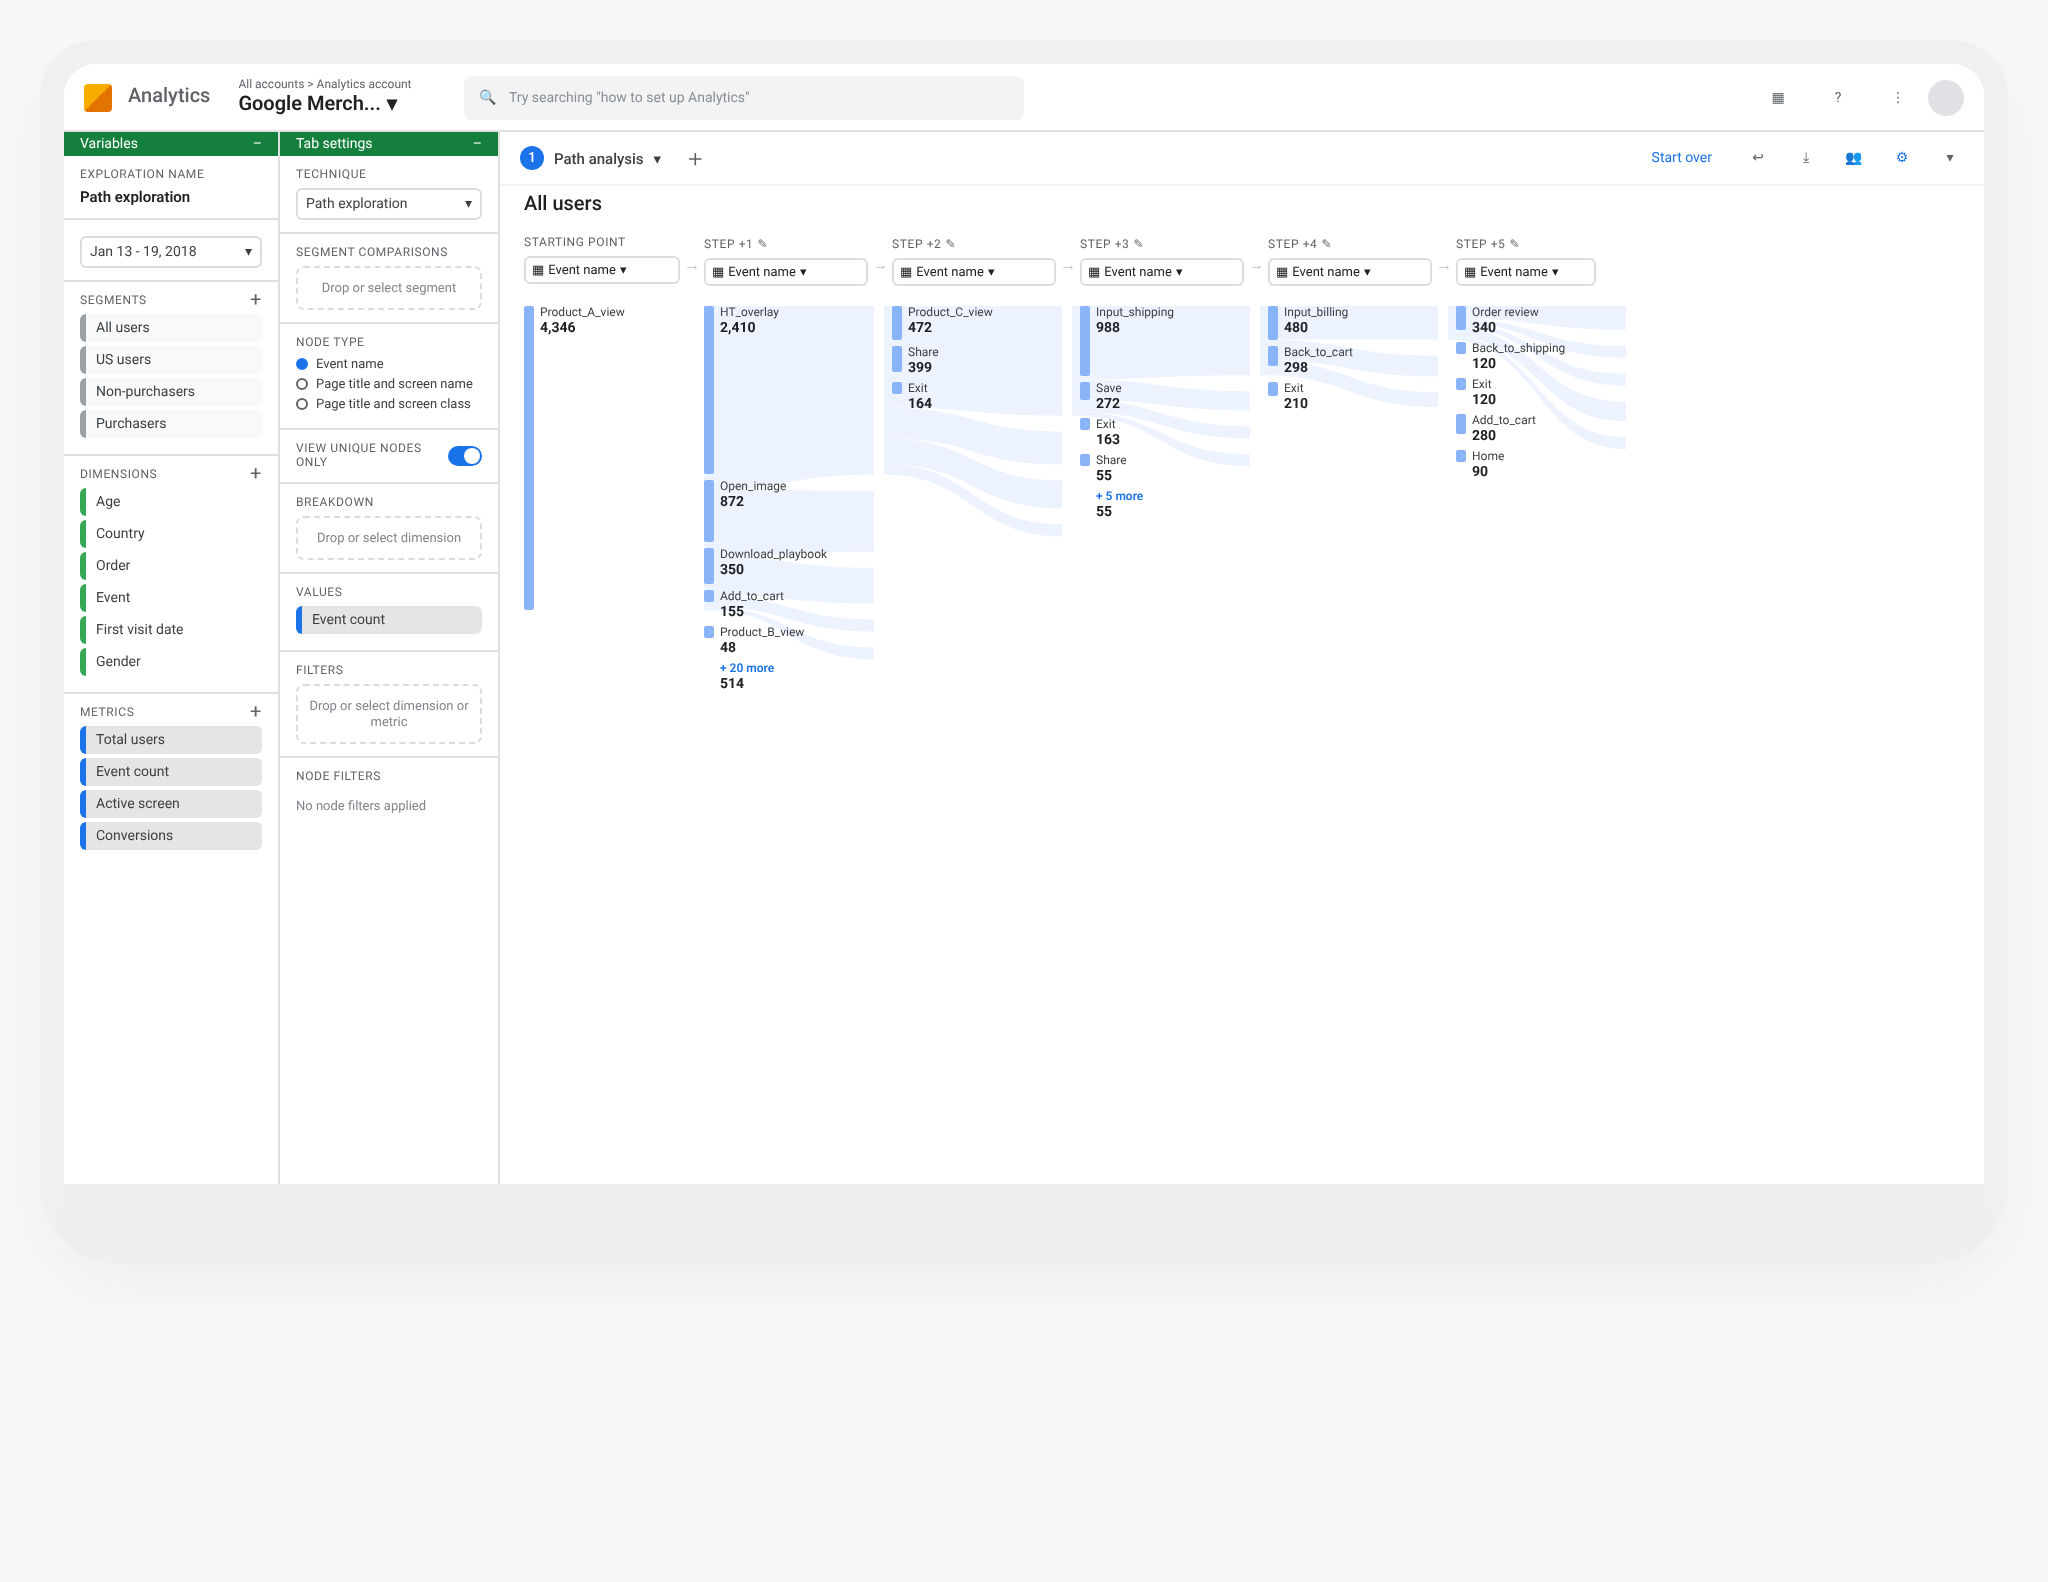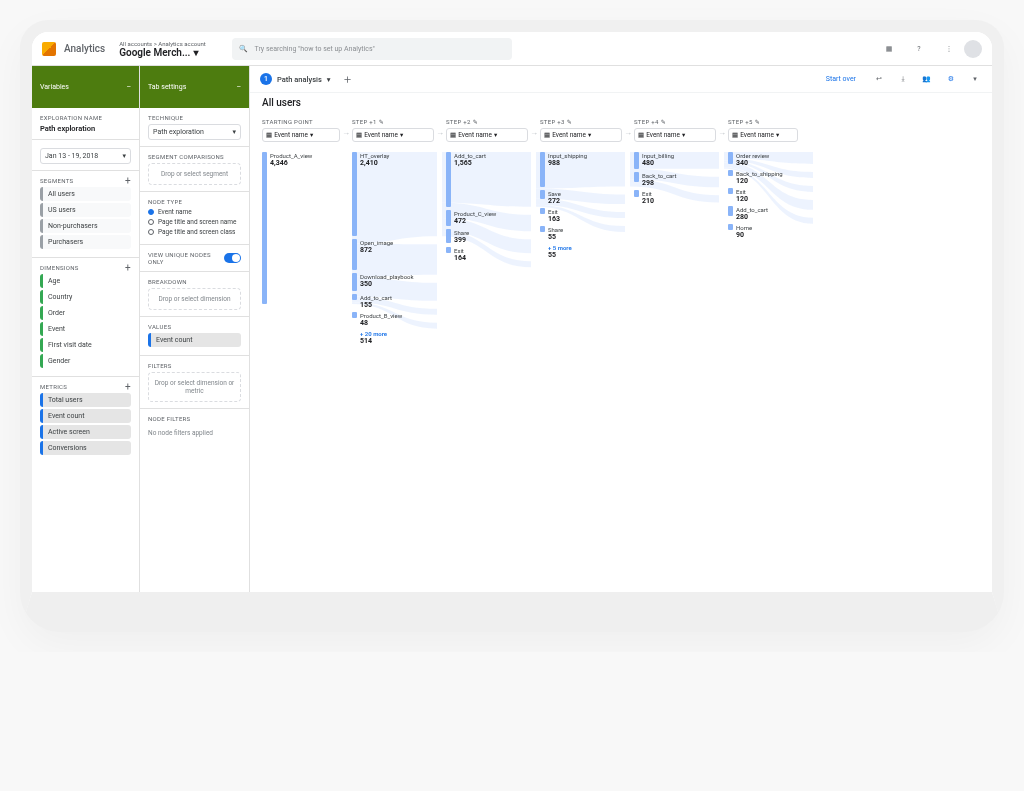--- a/index.html
+++ b/index.html
@@ -14,21 +14,21 @@
   .account-sel { font-size:10px; font-weight:600; display:flex; align-items:center; gap:3px;}
   .search { flex:0 0 280px; margin-left:18px; height:22px; background:#f1f3f4; border-radius:4px; display:flex; align-items:center; padding:0 8px; gap:6px; color:#5f6368; font-size:7px;}
   .topbar .spacer { flex:1;}
   .top-icon { width:14px; height:14px; display:flex; align-items:center; justify-content:center; color:#5f6368; margin-left:8px; cursor:pointer;}
   .avatar { width:18px; height:18px; border-radius:50%; background:#dfe1e5;}
   
   .body { flex:1; display:flex; overflow:hidden;}
   .panel { border-right:1px solid #e0e0e0; display:flex; flex-direction:column; background:#fff;}
   .vars { width:108px;}
   .tabset { width:110px;}
-  .panel-header { background:#4d7c0f; color:#fff; font-size:7px; padding:17px 8px; display:flex; align-items:center; justify-content:space-between;}
+  .panel-header { background:#15803d; color:#fff; font-size:7px; padding:2px 8px; display:flex; align-items:center; justify-content:space-between;}
   .sect { padding:6px 8px; border-bottom:1px solid #e0e0e0;}
   .sect-label { font-size:6px; color:#5f6368; text-transform:uppercase; letter-spacing:.3px; display:flex; justify-content:space-between; align-items:center; margin-bottom:3px;}
   .sect-label .plus { font-size:10px; line-height:6px; cursor:pointer; color:#5f6368;}
   .chip { font-size:7px; padding:3px 5px; border-radius:3px; background:#fff; border-left:3px solid; margin:2px 0; color:#3c4043;}
   .chip.seg { border-color:#9aa0a6; background:#f8f9fa;}
   .chip.dim { border-color:#34a853; background:#fff;}
   .chip.met { border-color:#1a73e8; background:#e5e5e5;}
   .dropzone { font-size:6.5px; color:#80868b; padding:6px 4px; border:1px dashed #dadce0; border-radius:4px; text-align:center;}
   .select { display:flex; align-items:center; justify-content:space-between; font-size:7px; padding:3px 4px; border:1px solid #dadce0; border-radius:3px; background:#fff; color:#3c4043; cursor:pointer; margin-top:2px;}
   .radio-row { font-size:6.5px; color:#3c4043; display:flex; align-items:center; gap:4px; margin:2px 0;}
@@ -299,21 +299,20 @@
                 <div class="node"><span class="bar" style="height:17.85px"></span><span class="txt"><div class="lbl">Download_playbook</div><div class="val">350</div></span></div>
                 <div class="node"><span class="bar" style="height:6px"></span><span class="txt"><div class="lbl">Add_to_cart</div><div class="val">155</div></span></div>
                 <div class="node"><span class="bar" style="height:6px"></span><span class="txt"><div class="lbl">Product_B_view</div><div class="val">48</div></span></div>
                 <div class="morelink">
                   <div style="color:#1a73e8;font-weight:600;">+ 20 more</div>
                   <div class="val" style="font-size:7px;font-weight:700;color:#202124;">514</div>
                 </div>
               </div>
               <div style="width: 12px;"></div>
               <div class="col" style="width: 82px; position: relative;">
-                <div class="node"><span class="bar" style="height:54.775000000000006px"></span><span class="txt"><div class="lbl">Add_to_cart</div><div class="val">1,565</div></span></div>
                 <div class="node"><span class="bar" style="height:16.520000000000003px"></span><span class="txt"><div class="lbl">Product_C_view</div><div class="val">472</div></span></div>
                 <div class="node"><span class="bar" style="height:13.965000000000002px"></span><span class="txt"><div class="lbl">Share</div><div class="val">399</div></span></div>
                 <div class="node"><span class="bar" style="height:6px"></span><span class="txt"><div class="lbl">Exit</div><div class="val">164</div></span></div>
               </div>
               <div style="width: 12px;"></div>
               <div class="col" style="width: 82px; position: relative;">
                 <div class="node"><span class="bar" style="height:34.580000000000005px"></span><span class="txt"><div class="lbl">Input_shipping</div><div class="val">988</div></span></div>
                 <div class="node"><span class="bar" style="height:9.520000000000001px"></span><span class="txt"><div class="lbl">Save</div><div class="val">272</div></span></div>
                 <div class="node"><span class="bar" style="height:6px"></span><span class="txt"><div class="lbl">Exit</div><div class="val">163</div></span></div>
                 <div class="node"><span class="bar" style="height:6px"></span><span class="txt"><div class="lbl">Share</div><div class="val">55</div></span></div>

